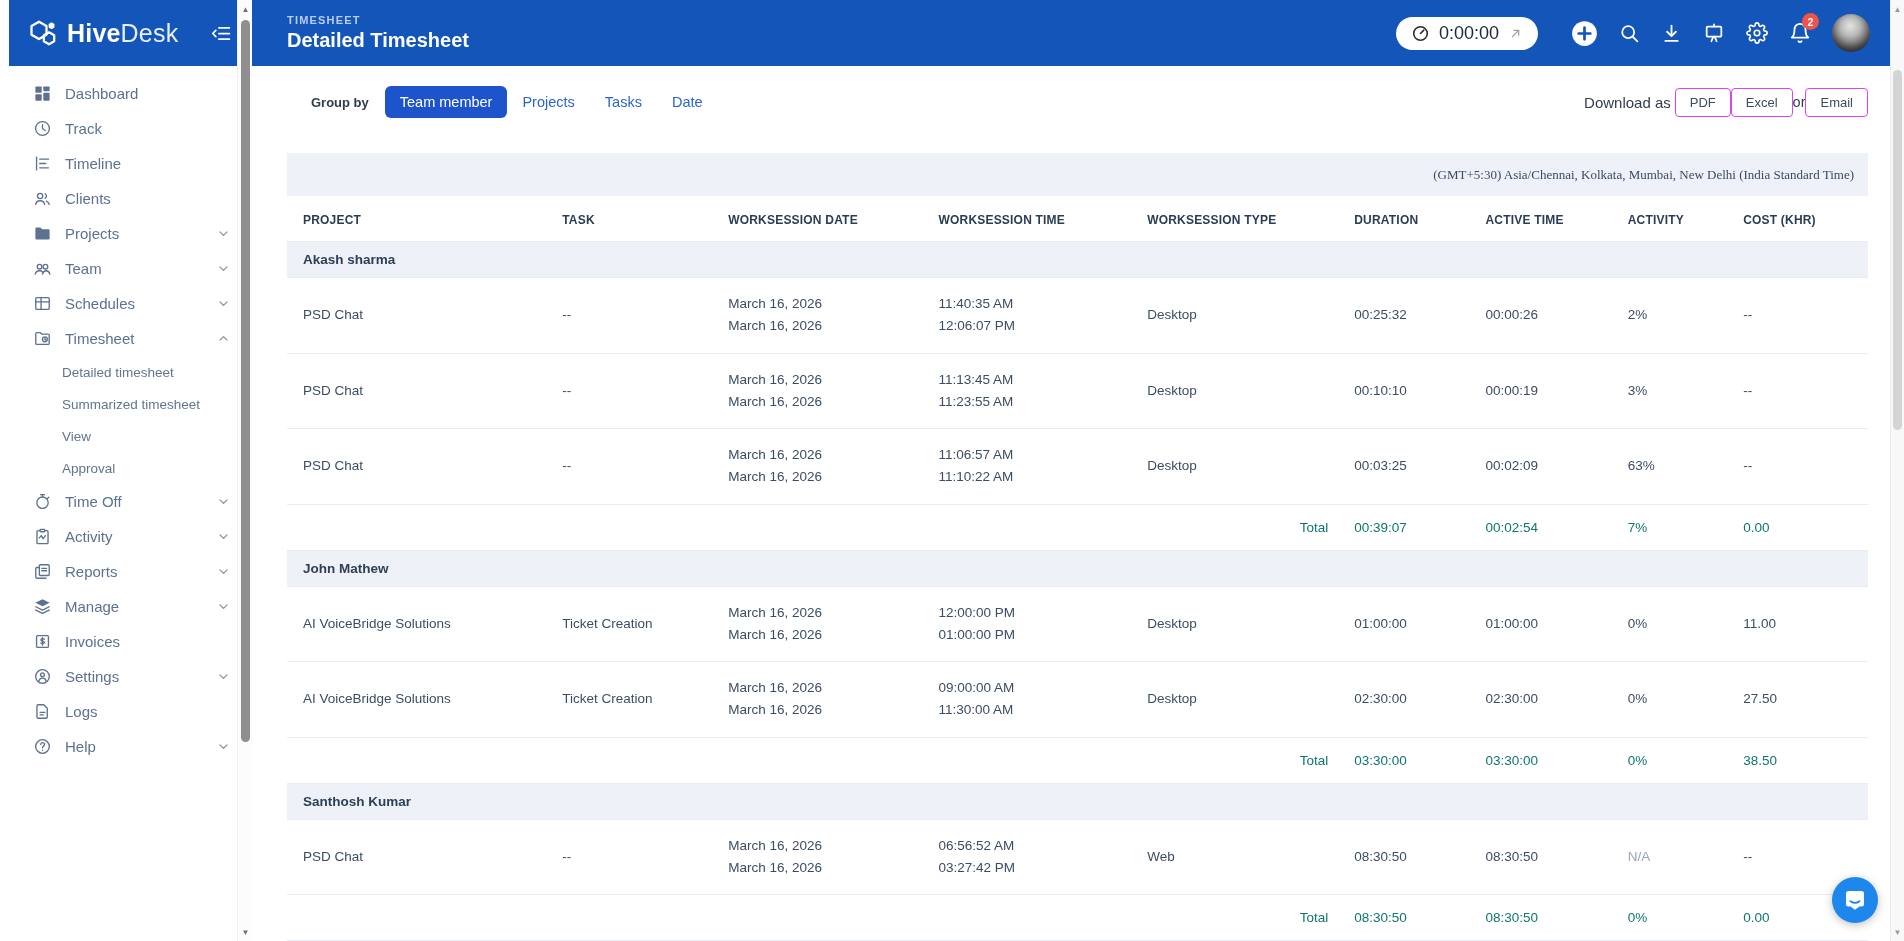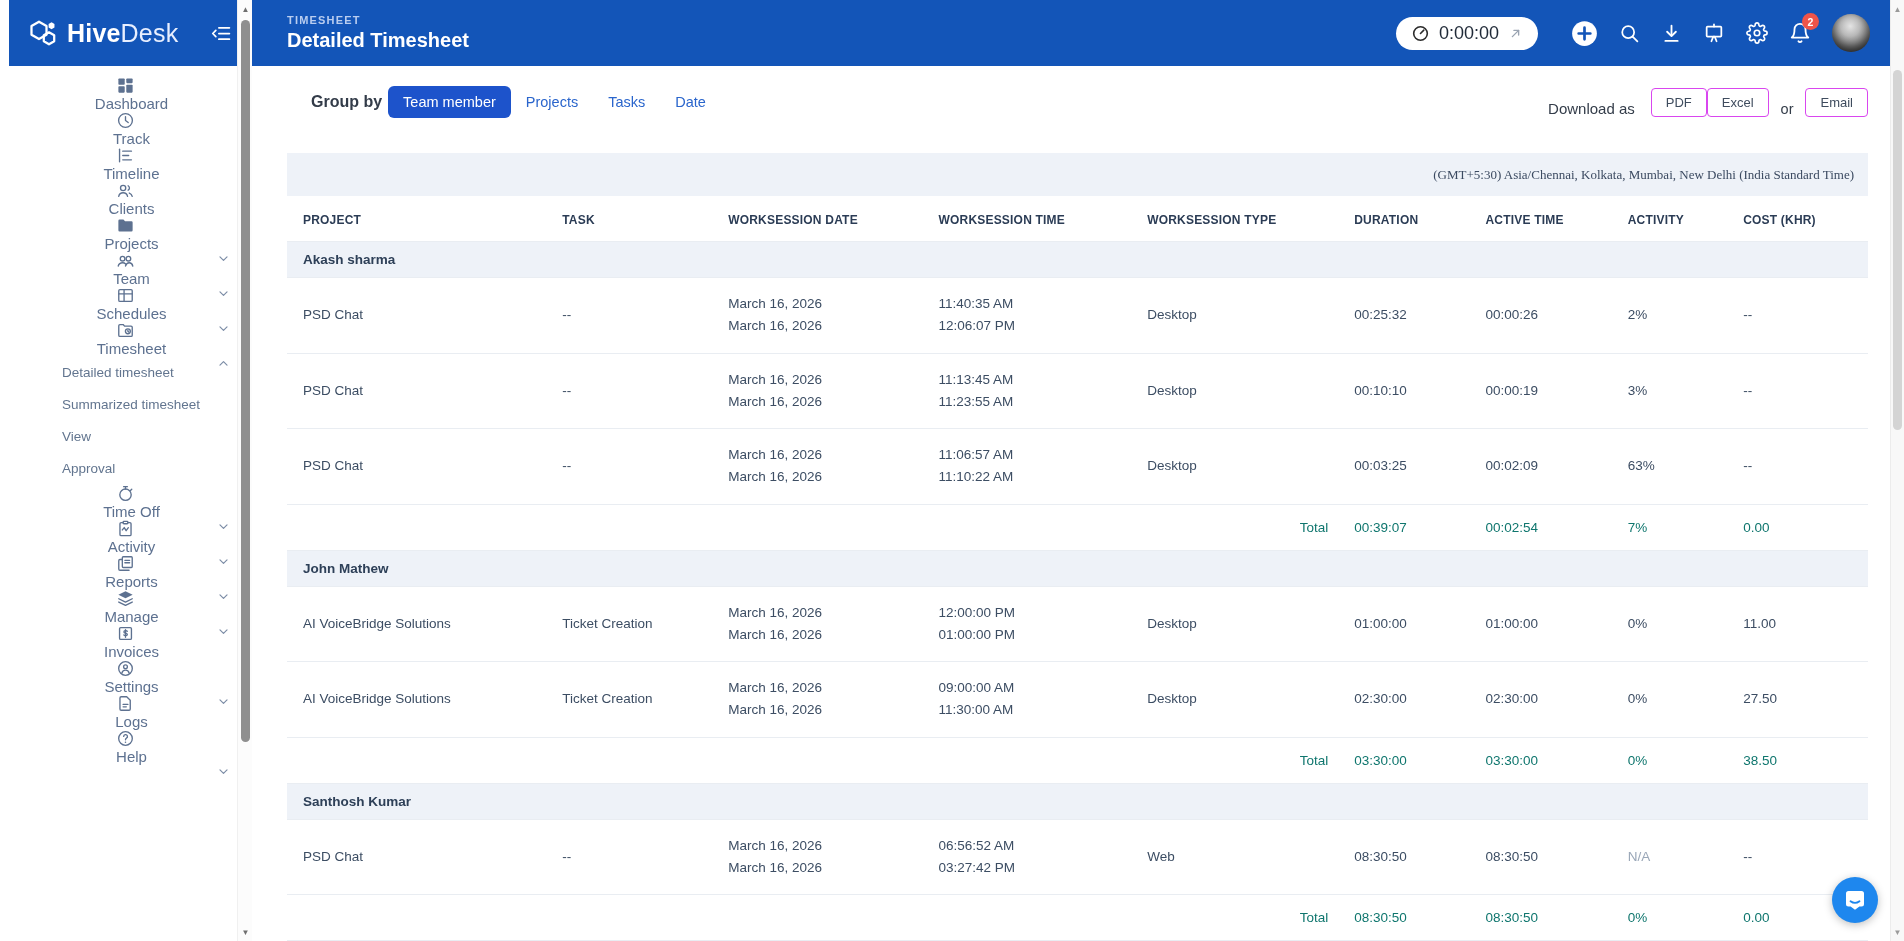--- a/index.html
+++ b/index.html
@@ -24,21 +24,21 @@
   .sidebar{position:absolute;left:9px;top:0;width:237px;height:941px;background:#fff;z-index:2;}
   .sidebar-header{height:66px;background:var(--brand);display:flex;align-items:center;
     padding:0 14px 0 18px;}
   .logo{display:flex;align-items:center;gap:8px;flex:1;}
   .logo-text{font-size:25px;color:#fff;letter-spacing:.2px;white-space:nowrap;}
   .logo-text b{font-weight:700;}
   .logo-text span{font-weight:300;color:#e8efff;}
   .collapse-btn{color:#fff;display:flex;align-items:center;cursor:pointer;}
   .nav{padding-top:10px;}
   .nav-item{display:flex;align-items:center;height:35px;padding:0 16px 0 24px;
-    color:var(--side-txt);font-size:15px;cursor:pointer;flex-direction:column;}
+    color:var(--side-txt);font-size:15px;cursor:pointer;}
   .nav-item .nav-icon{width:19px;height:19px;margin-right:13px;display:flex;align-items:center;flex-shrink:0;}
   .nav-item .chev{margin-left:auto;display:flex;color:#7c8da6;}
   .nav-sub{display:flex;align-items:center;height:32px;padding-left:53px;
     color:#62758f;font-size:13.5px;cursor:pointer;}
 
   
   .side-scroll{position:absolute;left:237px;top:0;width:15px;height:941px;background:#fcfcfc;
     border-left:1px solid #f0f0f0;z-index:3;}
   .side-scroll .arr{position:absolute;left:0;width:15px;height:14px;display:flex;align-items:center;
     justify-content:center;color:#6f6f6f;font-size:8px;cursor:pointer;}
@@ -62,24 +62,24 @@
   .badge{position:absolute;top:-9px;right:-8px;min-width:17px;height:17px;border-radius:9px;
     background:var(--badge);color:#fff;font-size:10.5px;font-weight:700;display:flex;
     align-items:center;justify-content:center;padding:0 4px;}
   .avatar{width:38px;height:38px;border-radius:50%;cursor:pointer;
     background:radial-gradient(circle at 48% 32%, #e4e4e4 0%, #b9b9b9 30%, #6f6f6f 62%, #262626 100%);
     box-shadow:inset 0 -4px 8px rgba(0,0,0,.45);}
 
   .content{padding:0 22px 0 35px;}
   .controls-row{display:flex;align-items:center;margin-top:16px;height:40px;}
   .groupby{display:flex;align-items:center;gap:6px;padding-left:24px;}
-  .groupby-label{font-size:16px;font-weight:700;color:#333c49;margin-right:0;}
+  .groupby-label{font-size:13px;font-weight:700;color:#333c49;margin-right:10px;}
   .gb-opt{font-size:14.5px;color:var(--link);padding:8px 15px;border-radius:6px;cursor:pointer;margin-top:47px;}
   .gb-opt.active{background:var(--pill);color:#fff;}
-  .download{margin-left:auto;display:flex;align-items:flex-end;gap:12px;}
+  .download{margin-left:auto;display:flex;align-items:center;gap:0;}
   .download-label{font-size:15px;color:#333c49;margin-right:4px;}
   .dl-btn{font-size:13px;color:#3f4c5e;background:#fff;border:1px solid #d946ef;border-radius:4px;
     padding:6px 14px;cursor:pointer;}
   .or-label{font-size:14.5px;color:#333c49;}
 
   .tz-strip{margin-top:31px;height:43px;background:var(--strip);display:flex;align-items:center;
     justify-content:flex-end;padding-right:14px;font-size:13px;color:#3b4a61;font-family:Liberation Serif, serif;}
 
   
   table{width:100%;border-collapse:collapse;table-layout:fixed;}

